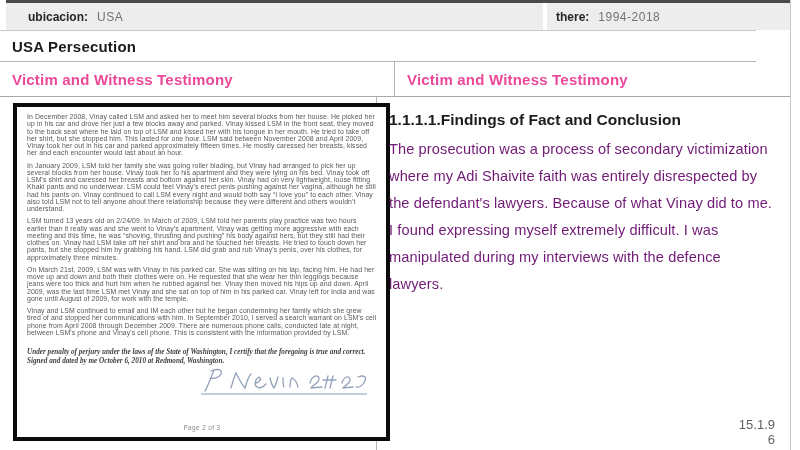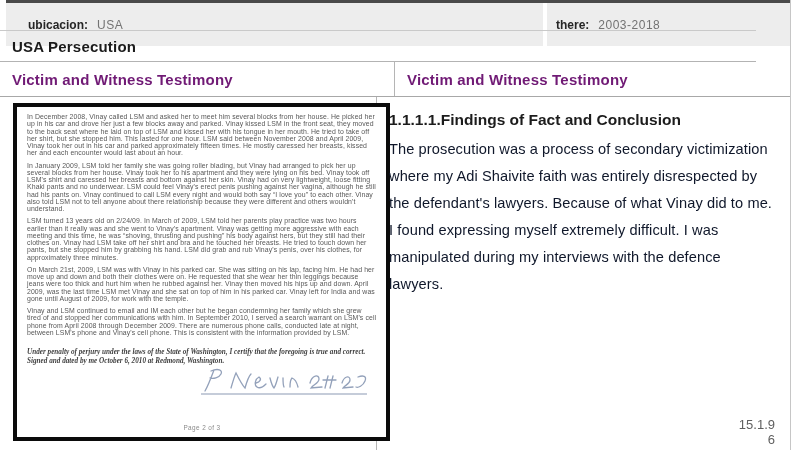--- a/index.html
+++ b/index.html
@@ -4,38 +4,38 @@
 <style>
   html,body{margin:0;padding:0;background:#fff;}
   .slide{position:relative;width:800px;height:450px;background:#ffffff;overflow:hidden;
          font-family:"Liberation Sans",sans-serif;}
 
   
   .top-strip{position:absolute;left:6px;top:0;width:784px;height:3px;background:#4a4a4a;}
 
   
   .meta-bar{position:absolute;left:6px;top:3px;width:784px;height:27px;display:flex;}
-  .meta-cell{background:#ededed;display:flex;align-items:center;box-sizing:border-box;height:43px;}
+  .meta-cell{background:#ededed;display:flex;align-items:center;box-sizing:border-box;height:27px;}
   .meta-location{width:537px;margin-right:4px;padding-left:22px;}
   .meta-date{flex:1;padding-left:9px;}
   .meta-label{font-weight:bold;font-size:12px;color:#262626;margin-right:9px;}
   .meta-value{font-size:12px;color:#737373;letter-spacing:0.5px;}
 
   
   .title-row{position:absolute;left:0;top:30px;width:756px;height:32px;box-sizing:border-box;
              border-top:1px solid #c9c9c9;border-bottom:1px solid #b3b3b3;
              display:flex;align-items:center;padding-left:12px;}
   .slide-title{font-size:15px;font-weight:bold;color:#1b1b1b;letter-spacing:0.2px;}
 
   .header-row{position:absolute;left:0;top:62px;width:791px;height:35px;box-sizing:border-box;
               border-bottom:1px solid #a8a8a8;display:flex;}
   .header-cell{display:flex;align-items:center;padding-left:12px;box-sizing:border-box;}
   .header-cell.left{width:395px;border-right:1px solid #b5b5b5;}
   .header-cell.right{flex:1;}
-  .panel-header{font-size:15px;font-weight:bold;color:#701a75;letter-spacing:0.2px;text-align:right;}
+  .panel-header{font-size:15px;font-weight:bold;color:#ec4899;letter-spacing:0.2px;text-align:right;}
 
   .content-row{position:absolute;left:0;top:97px;width:791px;height:353px;display:flex;}
   .content-left{width:395px;border-right:1px solid #b5b5b5;position:relative;box-sizing:border-box;}
   .content-right{flex:1;position:relative;box-sizing:border-box;padding:8px 14px 0 12px;}
 
   
   .right-rule{position:absolute;left:790px;top:0;width:1px;height:450px;background:#c6c6c6;}
 
   
   .document{position:absolute;left:13px;top:6px;width:377px;height:338px;box-sizing:border-box;
@@ -45,41 +45,41 @@
          letter-spacing:0.1px;text-align:left;}
   .doc-affirm{margin:7px 0 0 0;font-family:"Liberation Serif",serif;font-style:italic;
               font-weight:bold;font-size:7.2px;line-height:8.6px;color:#3f3f3f;}
   .sig-row{margin:1px 0 0 168px;height:30px;}
   .doc-footer{margin-top:auto;text-align:center;font-size:6.4px;color:#8a8a8a;
               letter-spacing:0.4px;padding-bottom:2px;}
 
   
   .section-heading{margin:6px 0 0 0;font-size:15.5px;font-weight:bold;color:#1c1c1c;}
   .right-body{margin:7px 0 0 0;width:388px;font-size:14.6px;line-height:27px;
-              color:#0f172a;letter-spacing:0.1px;}
+              color:#701a75;letter-spacing:0.1px;}
 
   
   .slide-numbers{position:absolute;right:16px;bottom:3px;text-align:right;
                  font-size:13px;line-height:15px;color:#5f5f5f;}
 </style>
 </head>
 <body>
 
 <div class="slide">
 
   <div class="top-strip"></div>
 
   <div class="meta-bar">
     <div class="meta-cell meta-location">
       <span class="meta-label">ubicacion:</span>
       <span class="meta-value">USA</span>
     </div>
     <div class="meta-cell meta-date">
       <span class="meta-label">there:</span>
-      <span class="meta-value">2003-2018</span>
+      <span class="meta-value">1994-2018</span>
     </div>
   </div>
 
   <div class="title-row">
     <span class="slide-title">USA Persecution</span>
   </div>
 
   <div class="header-row">
     <div class="header-cell left">
       <span class="panel-header">Victim and Witness Testimony</span>

